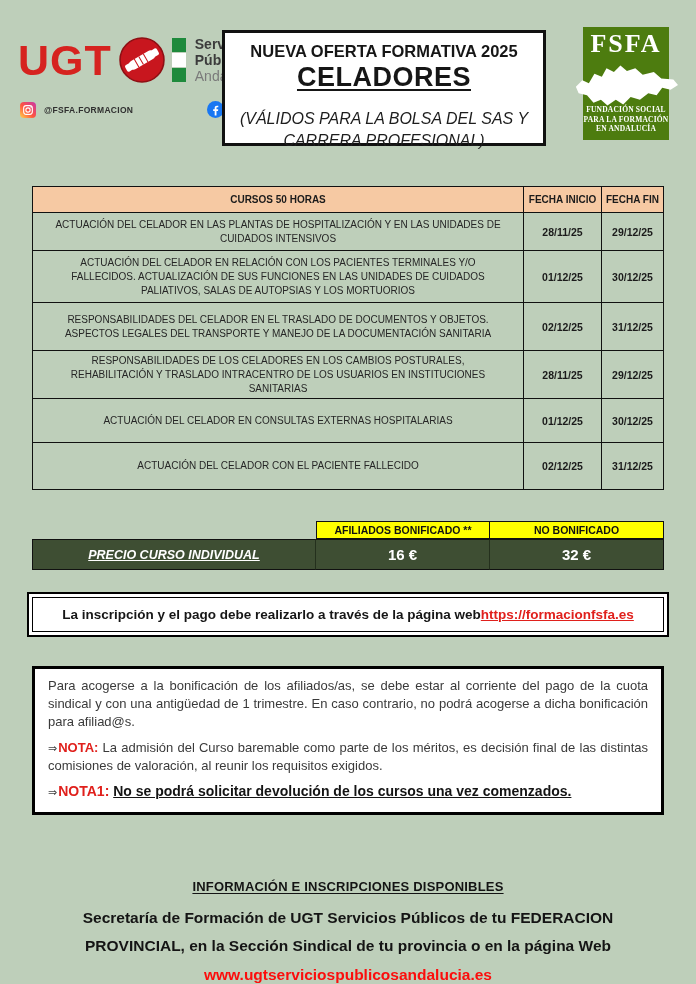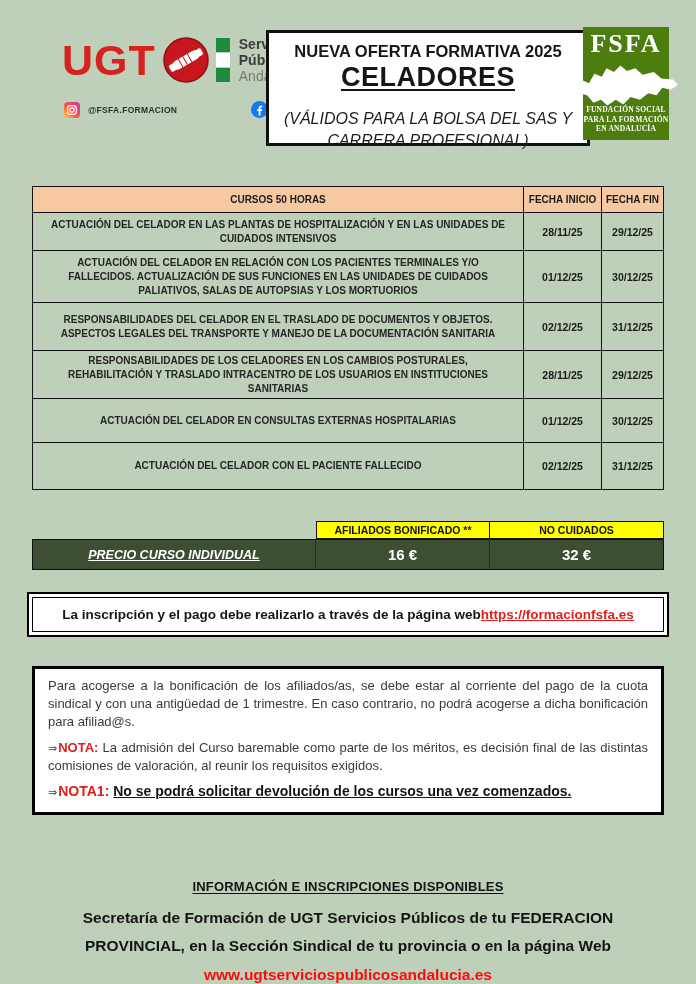--- a/index.html
+++ b/index.html
@@ -1,21 +1,21 @@
 <!DOCTYPE html>
 <html><head>
 <meta charset="utf-8">
 <style>
   * { margin:0; padding:0; box-sizing:border-box; }
   html,body { width:696px; }
   body { font-family:"Liberation Sans", sans-serif; }
   .page { position:relative; width:696px; height:984px; background:#BECFBA; overflow:hidden; }
 
   
-  .header { position:relative; height:170px;margin-left:44px; }
+  .header { position:relative; height:170px; }
 
   .ugt-block { position:absolute; left:18px; top:36px; }
   .ugt-row { display:flex; align-items:center; gap:7px; }
   .ugt-word { font-size:43px; font-weight:800; color:#D6231F; letter-spacing:1px; line-height:1; }
   .hs-icon svg { display:block; }
   .flag { display:flex; flex-direction:column; gap:1px; }
   .flag i { display:block; width:14px; height:14px; }
   .flag i:nth-child(1), .flag i:nth-child(3) { background:#1E8A3C; }
   .flag i:nth-child(2) { background:#FFFFFF; }
   .brand { display:flex; flex-direction:column; line-height:1.15; padding-left:2px; }
@@ -42,21 +42,21 @@
   .fsfa-caption { position:absolute; left:-6px; right:-6px; bottom:6px;
     font-family:"Liberation Serif", serif; font-weight:bold; color:#fff;
     font-size:7.5px; line-height:1.3; text-align:center; letter-spacing:.2px; }
 
   
   .content { padding:16px 32px; }
 
   table.courses { width:100%; border-collapse:collapse; }
   table.courses th, table.courses td { border:1.5px solid #111; }
   table.courses th { background:#F6C9A3; font-size:10px; font-weight:bold; color:#1b1b1b; height:26px; text-align:center; }
-  td.c-name { font-size:10px; font-weight:bold; color:#262626; text-align:center; padding:2px 16px; line-height:1.4; }
+  td.c-name { font-size:10px; font-weight:normal; color:#262626; text-align:center; padding:2px 16px; line-height:1.4; }
   td.c-date { font-size:10.5px; font-weight:bold; color:#1b1b1b; text-align:center; }
   col.c1 { width:auto; } col.c2 { width:78px; } col.c3 { width:62px; }
   tbody tr:nth-child(1) { height:38px; }
   tbody tr:nth-child(2) { height:52px; }
   tbody tr:nth-child(3) { height:48px; }
   tbody tr:nth-child(4) { height:48px; }
   tbody tr:nth-child(5) { height:44px; }
   tbody tr:nth-child(6) { height:47px;margin-top:45px; }
 
   .pricing { display:grid; grid-template-columns:284px 174px 174px; grid-template-rows:18px 31px; margin-top:31px; }
@@ -219,21 +219,21 @@
           <td class="c-name">ACTUACIÓN DEL CELADOR CON EL PACIENTE FALLECIDO</td>
           <td class="c-date">02/12/25</td>
           <td class="c-date">31/12/25</td>
         </tr>
       </tbody>
     </table>
 
     <div class="pricing">
       <div class="p-spacer"></div>
       <div class="p-head">AFILIADOS BONIFICADO **</div>
-      <div class="p-head">NO CUIDADOS</div>
+      <div class="p-head">NO BONIFICADO</div>
       <div class="p-cell first p-label">PRECIO CURSO INDIVIDUAL</div>
       <div class="p-cell mid p-val">16 €</div>
       <div class="p-cell last p-val">32 €</div>
     </div>
 
     <div class="inscription">
       <span>La inscripción y el pago debe realizarlo a través de la página web</span>
       <a class="red-link">https://formacionfsfa.es</a>
     </div>
 

